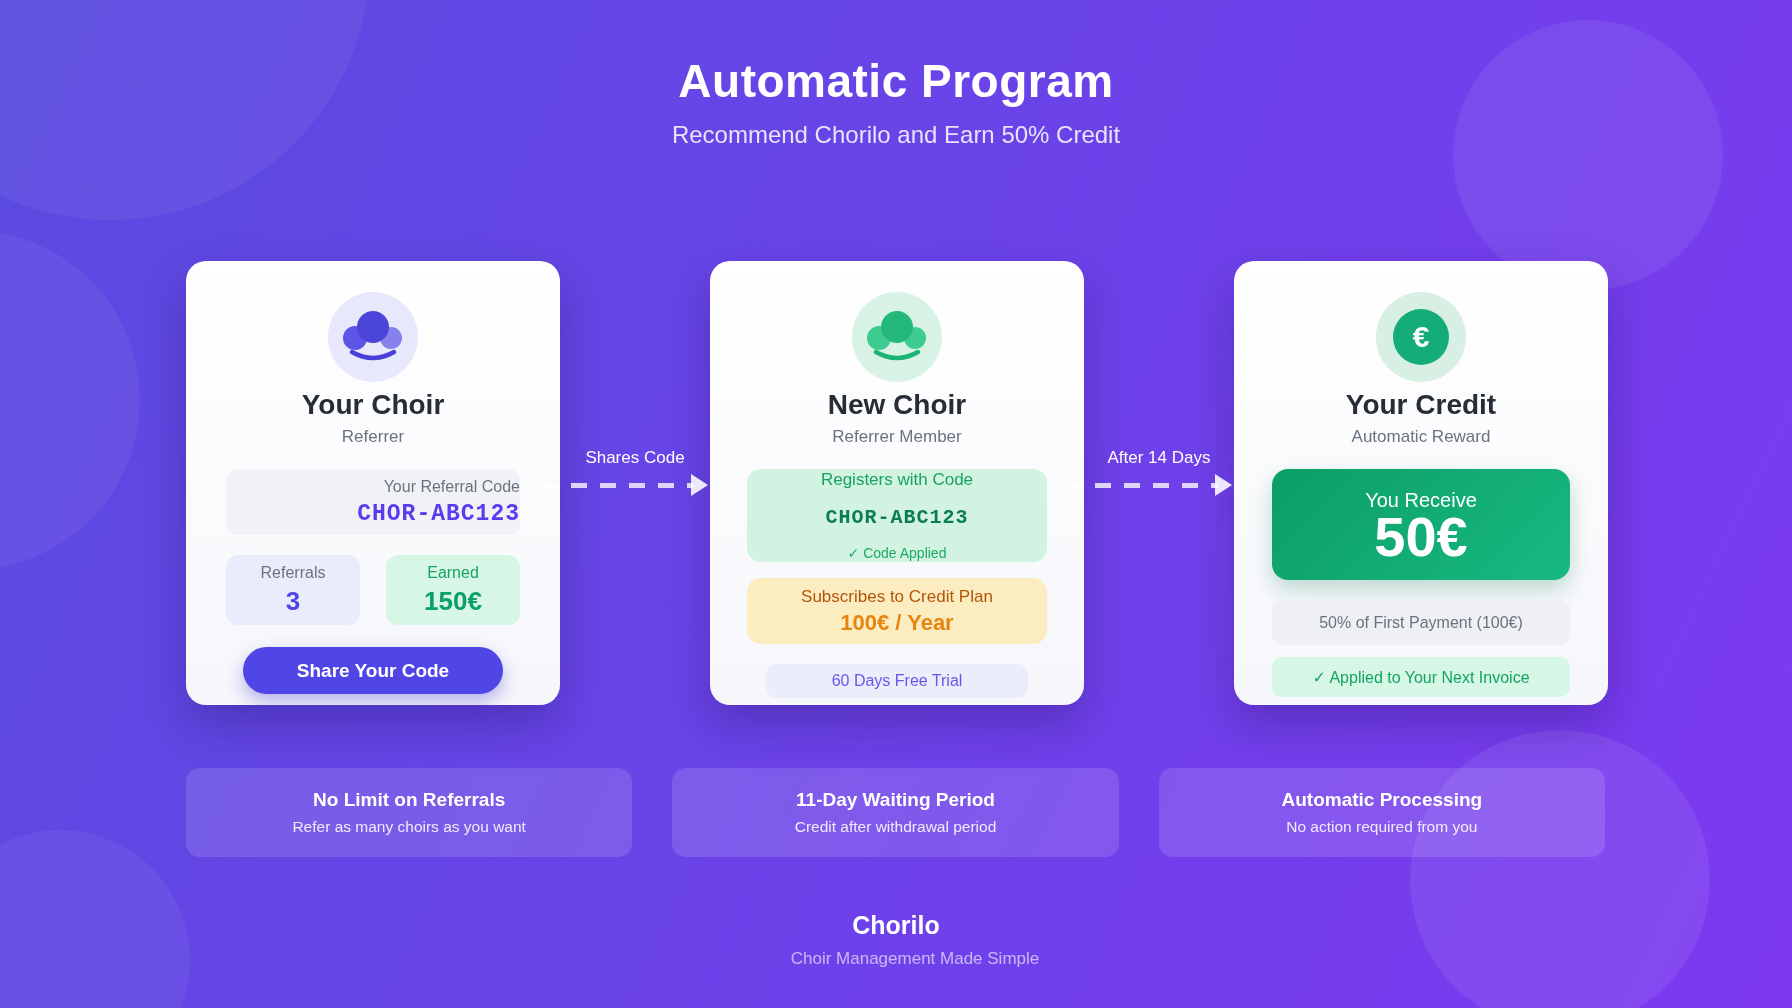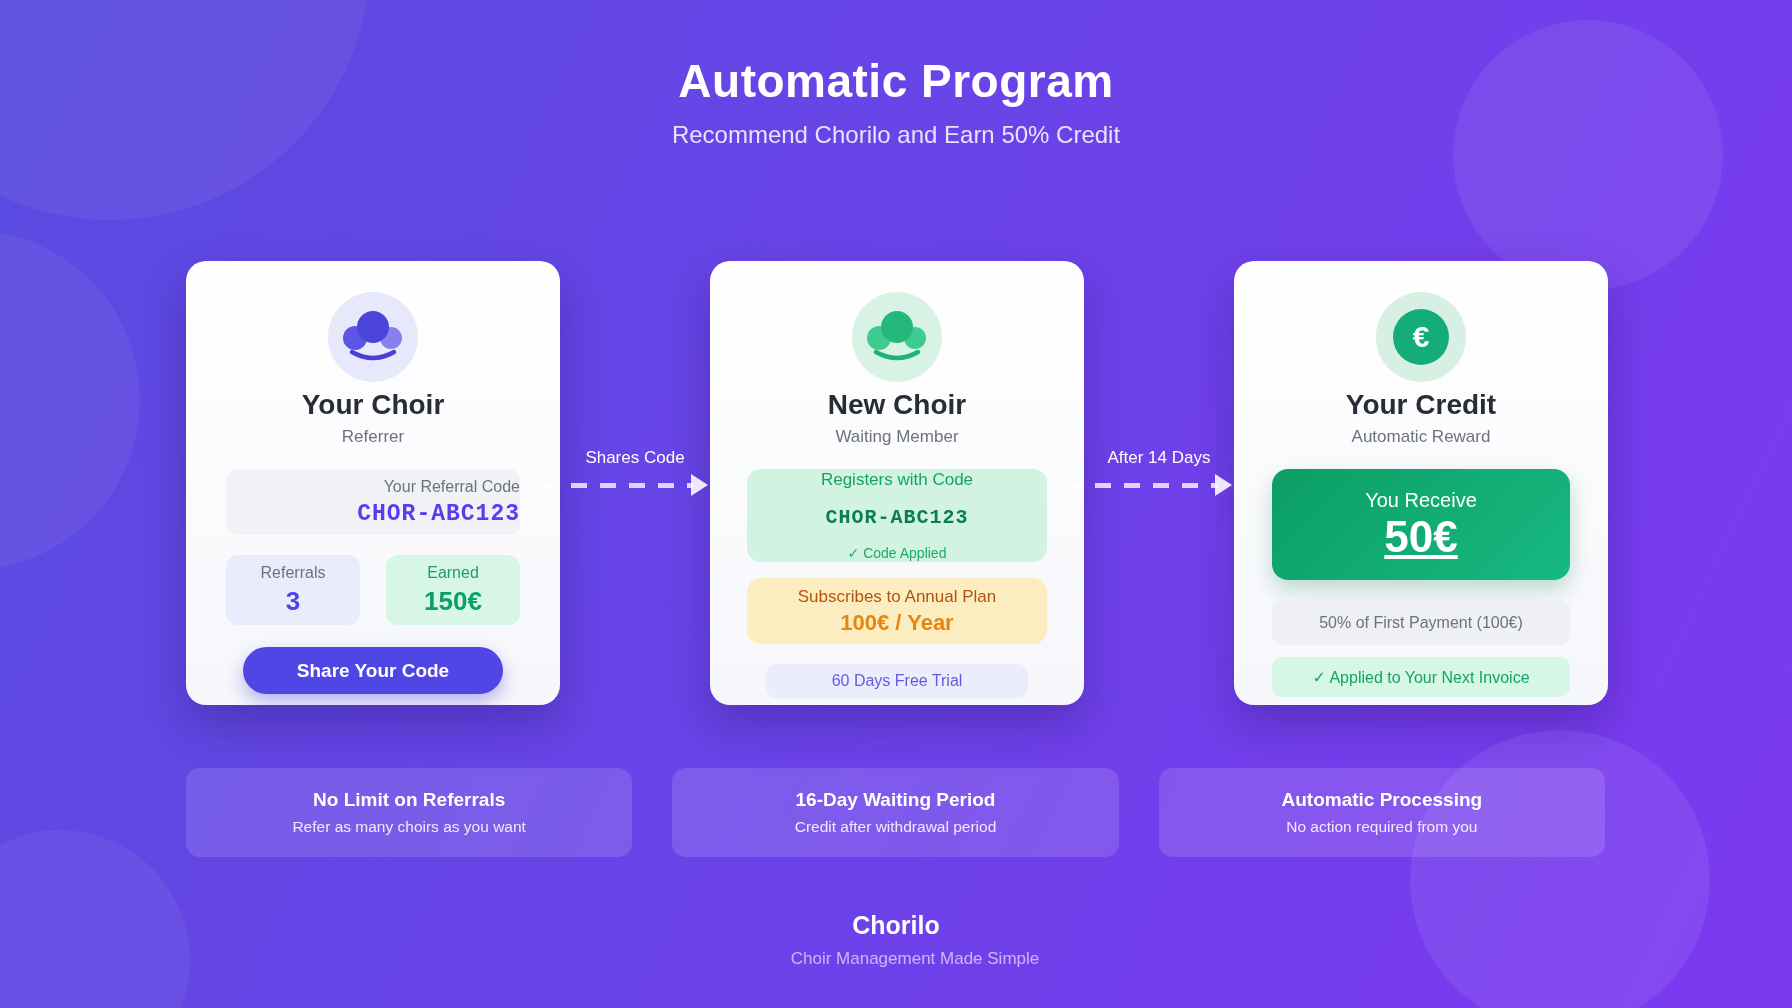--- a/index.html
+++ b/index.html
@@ -59,21 +59,21 @@
   .trial-box{width:262px;height:34px;margin:20px auto 0;border-radius:10px;background:#ecedfb;
              display:flex;align-items:center;justify-content:center;}
   .trial-text{font-size:16px;color:var(--trial_purple);}
 
   
   .reward-box{width:298px;height:111px;margin:22px auto 0;border-radius:16px;
               background:linear-gradient(135deg,var(--green_dark),var(--green_mid));
               display:flex;flex-direction:column;justify-content:center;gap:2px;color:#fff;
               box-shadow:0 10px 22px rgba(10,120,80,0.25);}
   .reward-label{font-size:20px;}
-  .reward-value{font-size:44px;font-weight:bold;line-height:46px;text-decoration:underline;}
+  .reward-value{font-size:56px;font-weight:bold;line-height:46px;}
   .detail-box{width:298px;height:45px;margin:20px auto 0;border-radius:10px;background:#eff0f3;
               display:flex;align-items:center;justify-content:center;}
   .detail-text{font-size:16px;color:var(--muted);}
   .applied-box{width:298px;height:40px;margin:12px auto 0;border-radius:10px;background:#d7f7e6;
                display:flex;align-items:center;justify-content:center;}
   .applied-text{font-size:16px;color:var(--green_text);}
 
   
   .arrow{position:relative;width:150px;flex:none;}
   .arrow-label{position:absolute;top:187px;left:-20px;right:-20px;text-align:center;
@@ -165,28 +165,28 @@
       <div class="icon-wrap green">
         <svg viewBox="0 0 90 90" width="90" height="90" aria-hidden="true">
           <circle class="ic-bg" cx="45" cy="45" r="45"></circle>
           <circle class="ic-head-l" cx="27" cy="46" r="12"></circle>
           <circle class="ic-head-r" cx="63" cy="46" r="11"></circle>
           <circle class="ic-head-c" cx="45" cy="35" r="16"></circle>
           <path class="ic-arc" d="M24 60 Q45 72 66 60"></path>
         </svg>
       </div>
       <h2>New Choir</h2>
-      <p class="card-sub">Waiting Member</p>
+      <p class="card-sub">Referrer Member</p>
       <div class="register-box">
         <div class="register-title">Registers with Code</div>
         <div class="register-code">CHOR-ABC123</div>
         <div class="register-status">✓ Code Applied</div>
       </div>
       <div class="plan-box">
-        <div class="plan-title">Subscribes to Annual Plan</div>
+        <div class="plan-title">Subscribes to Credit Plan</div>
         <div class="plan-price">100€ / Year</div>
       </div>
       <div class="trial-box">
         <div class="trial-text">60 Days Free Trial</div>
       </div>
     </section>
 
     <div class="arrow">
       <div class="arrow-label">After 14 Days</div>
       <div class="arrow-line"></div>
@@ -212,21 +212,21 @@
     </section>
 
   </div>
 
   <div class="features-row">
     <div class="feature">
       <div class="feature-title">No Limit on Referrals</div>
       <div class="feature-sub">Refer as many choirs as you want</div>
     </div>
     <div class="feature">
-      <div class="feature-title">16-Day Waiting Period</div>
+      <div class="feature-title">11-Day Waiting Period</div>
       <div class="feature-sub">Credit after withdrawal period</div>
     </div>
     <div class="feature">
       <div class="feature-title">Automatic Processing</div>
       <div class="feature-sub">No action required from you</div>
     </div>
   </div>
 
   <div class="footer">
     <div class="footer-brand">Chorilo</div>

